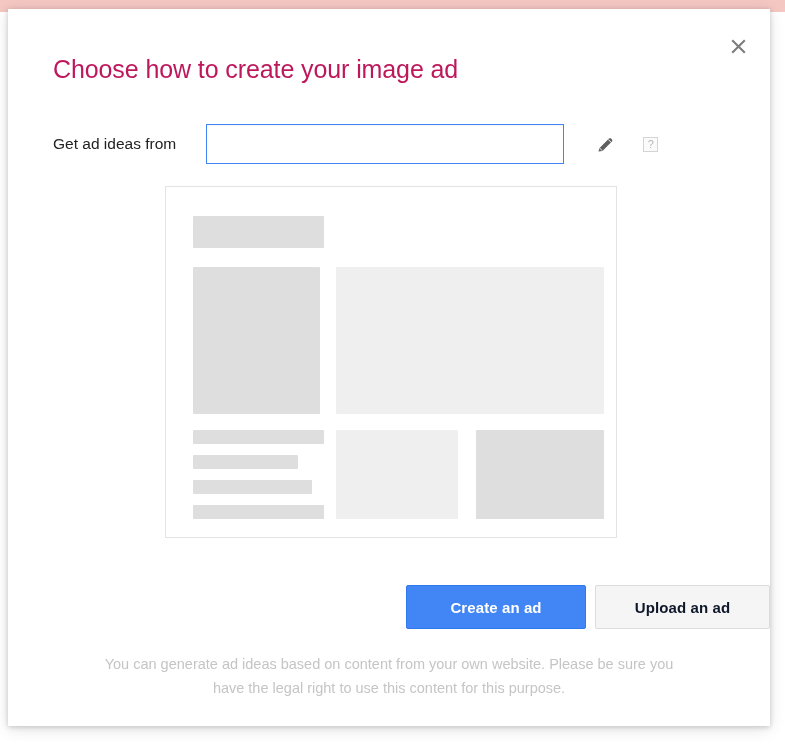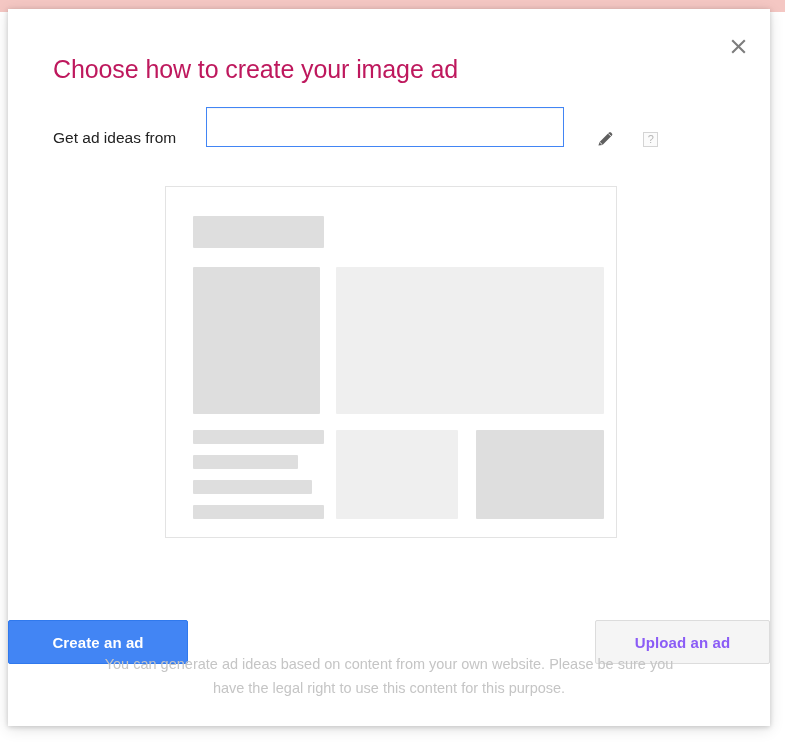--- a/index.html
+++ b/index.html
@@ -64,23 +64,23 @@
     color: #be185d;
     font-weight: 400;
     letter-spacing: -.1px;
     white-space: nowrap;
   }
 
   
   .field-row {
     position: absolute;
     left: 45px;
-    top: 96px;
-    display: flex;
-    align-items: flex-end;
+    top: 114px;
+    display: flex;
+    align-items: center;
     height: 42px;
     gap: 21px;
   }
   .field-label {
     font-size: 15.5px;
     color: #222222;
     margin-right: 9px;
     white-space: nowrap;
   }
   .url-input {
@@ -150,23 +150,22 @@
   .sk-boxA     { left: 170px; top: 243px; width: 122px; height: 89px; }
   .sk-boxB     { left: 310px; top: 243px; width: 128px; height: 89px; }
 
   
   .actions {
     position: absolute;
     left: 0;
     top: 576px;
     width: 762px;
     display: flex;
-    justify-content: space-between;
-    gap: 34px;
-    margin-top: 35px;
+    justify-content: flex-end;
+    gap: 9px;
   }
   .btn {
     font-family: "Liberation Sans", sans-serif;
     font-size: 15px;
     font-weight: bold;
     height: 44px;
     box-sizing: border-box;
     cursor: pointer;
     border-radius: 2px;
     display: flex;
@@ -177,21 +176,21 @@
   .btn-primary {
     width: 180px;
     background: #4285f4;
     border: 1px solid #3079ed;
     color: #ffffff;
   }
   .btn-secondary {
     width: 175px;
     background: #f5f5f5;
     border: 1px solid #dcdcdc;
-    color: #8b5cf6;
+    color: #0f172a;
   }
 
   
   .footer-note {
     position: absolute;
     left: 0;
     top: 643px;
     width: 762px;
     text-align: center;
     color: #c5c5c5;

